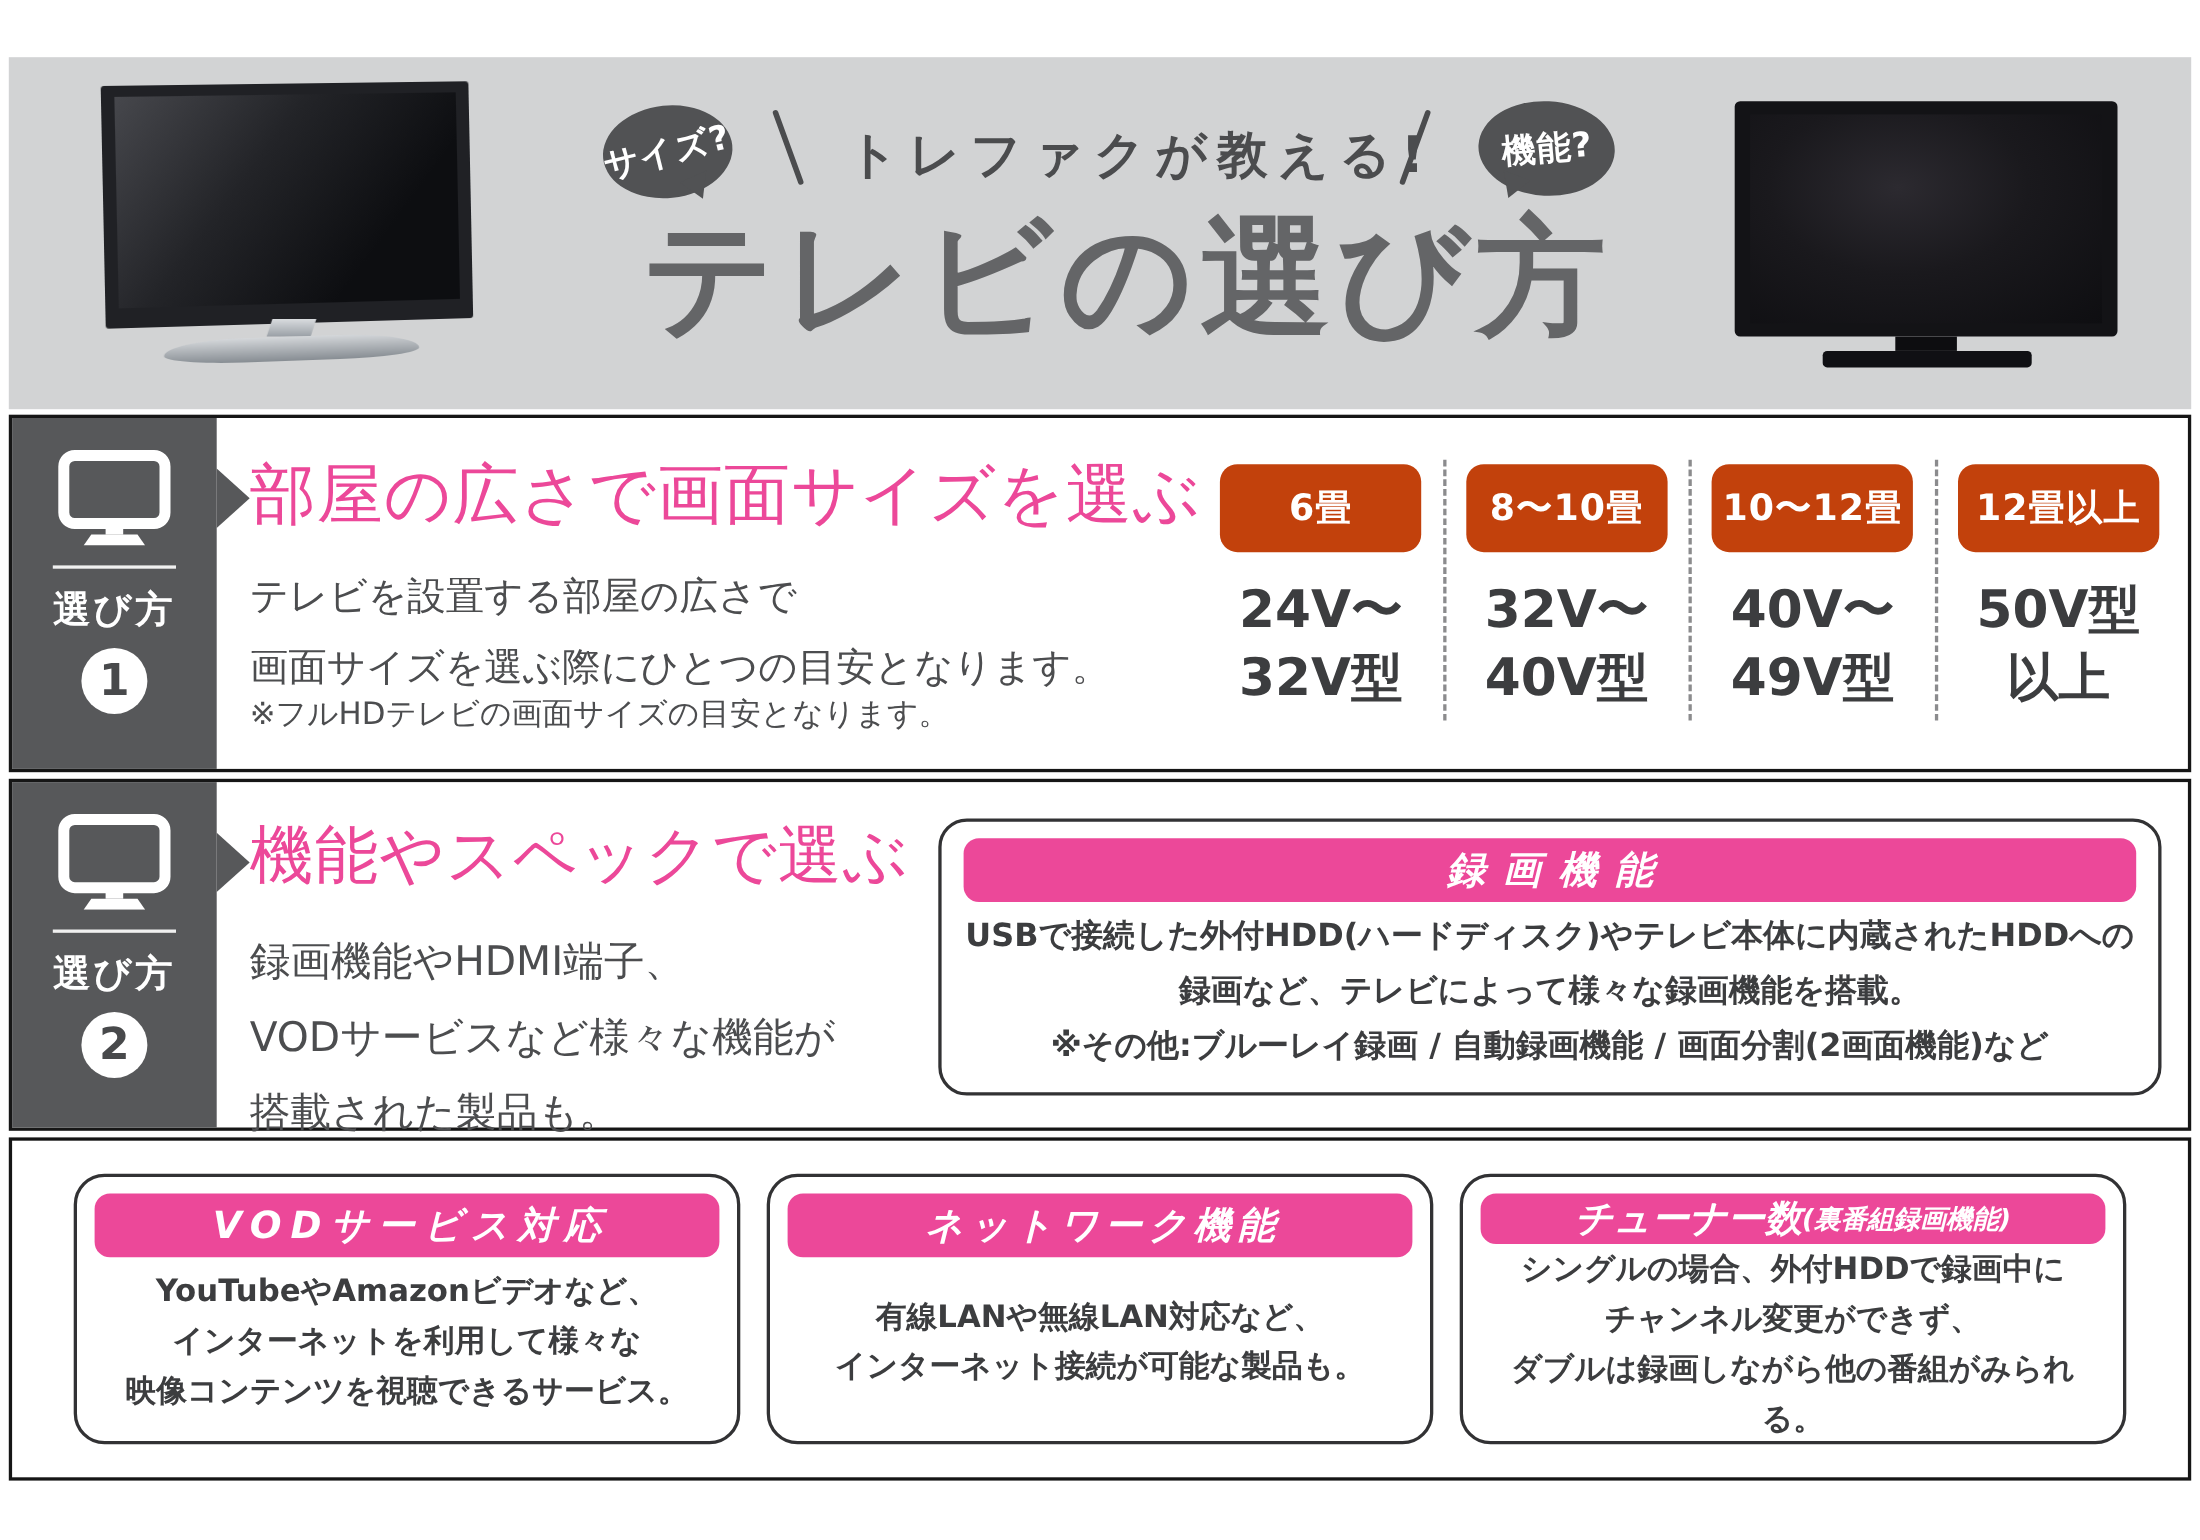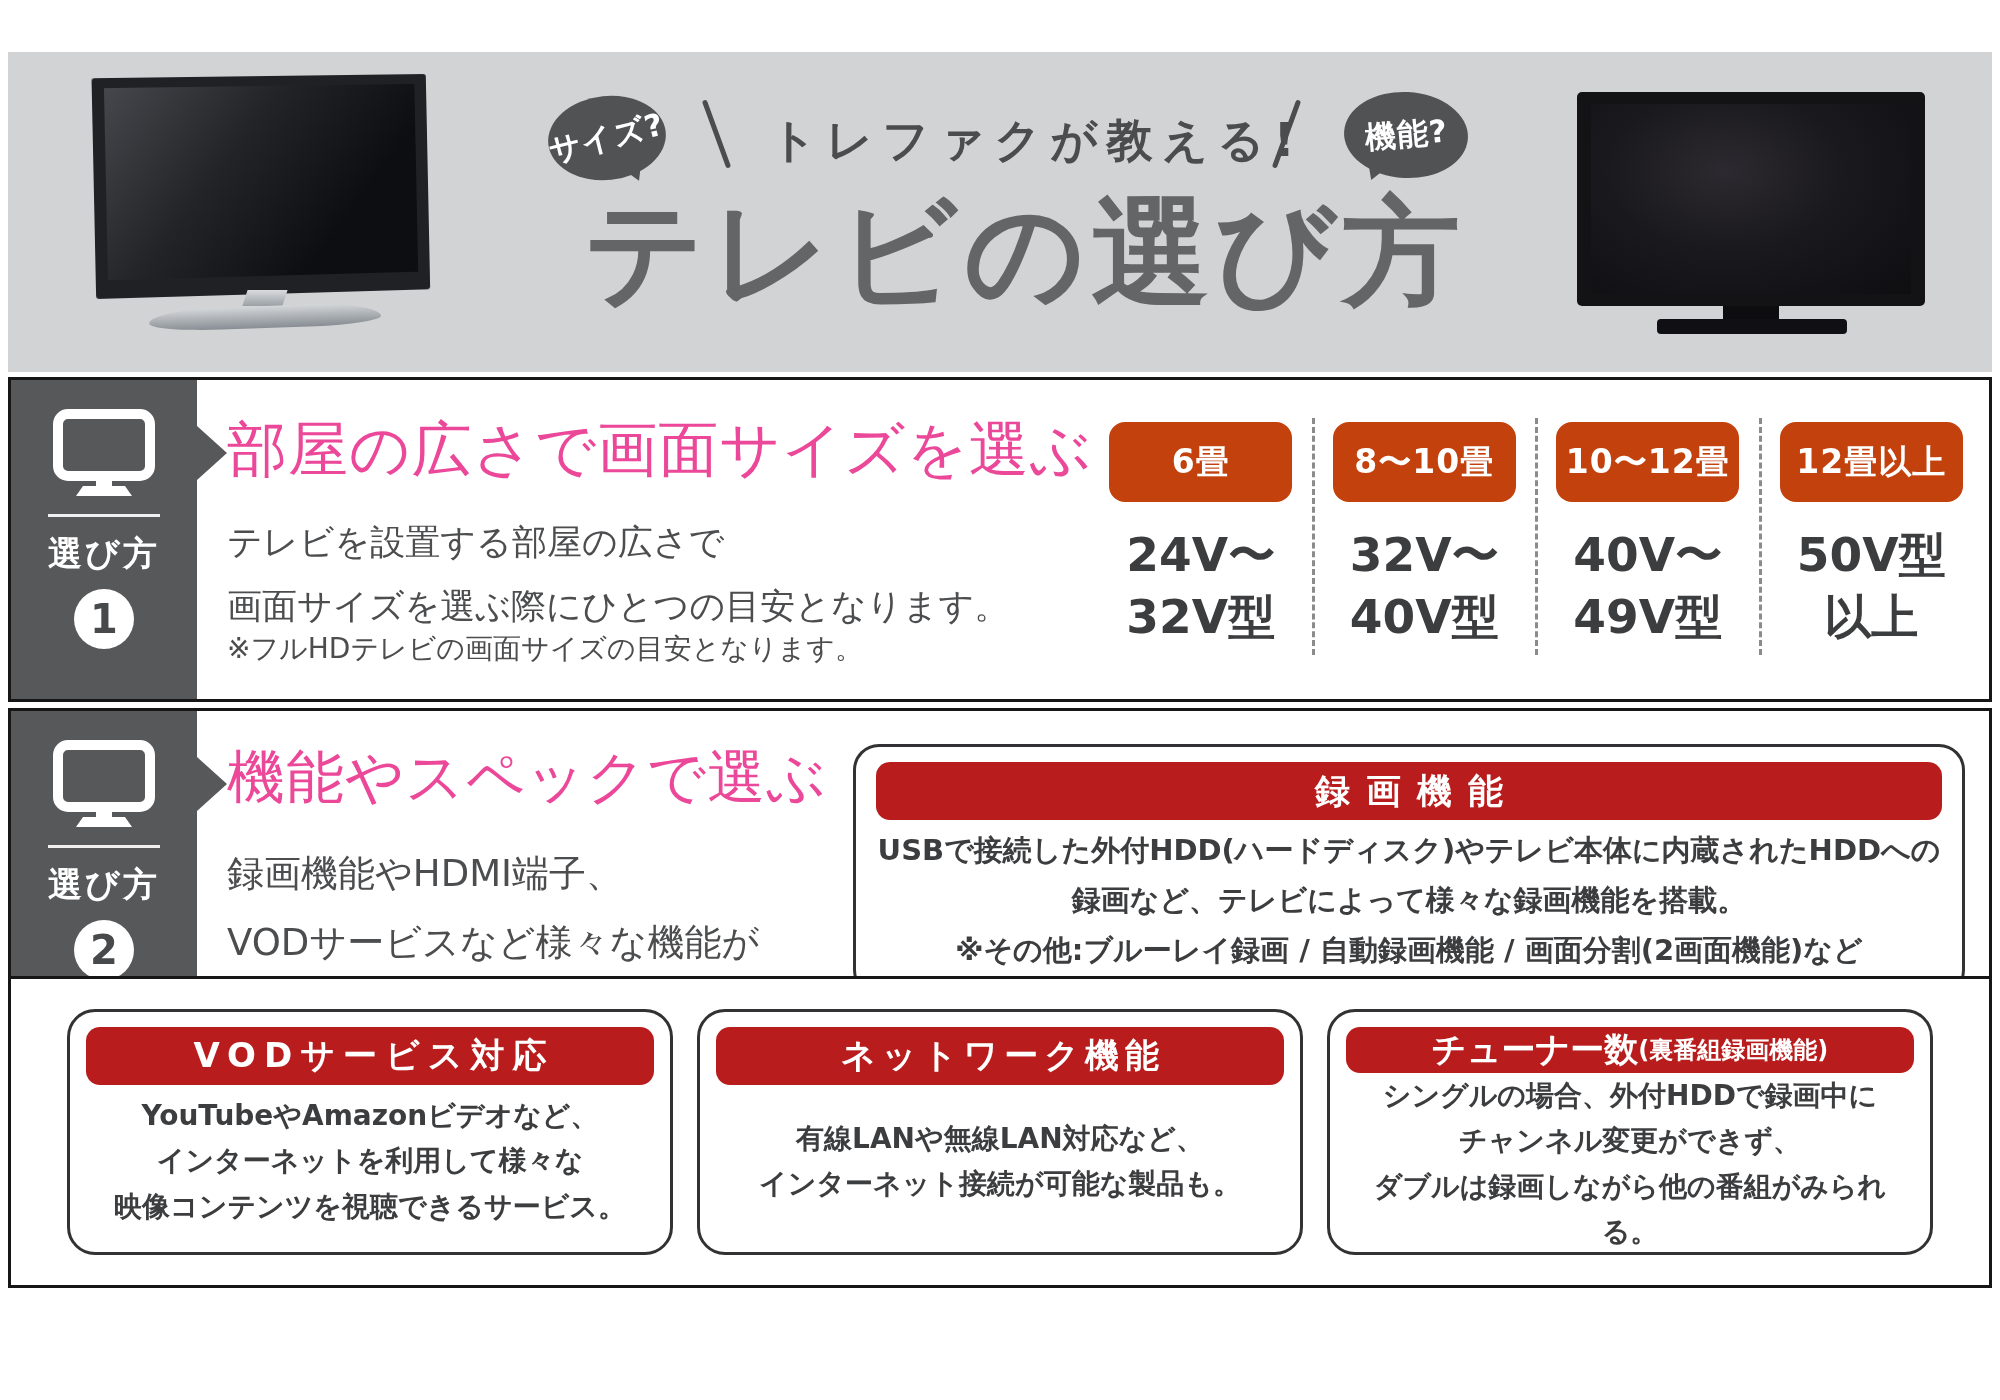--- a/index.html
+++ b/index.html
@@ -41,21 +41,21 @@
   .slash-r { left:1276px; top:46px; transform:rotate(20deg); }
 
   .tagline { position:absolute; left:762px; top:58px; font-size:46px; font-weight:700; color:#4b4c4e; letter-spacing:9px; white-space:nowrap; }
   .title { position:absolute; left:537px; top:122px; width:960px; text-align:center;
            font-size:118px; font-weight:700; color:#646567; letter-spacing:6px; white-space:nowrap; }
 
   
   .panel { position:absolute; left:8px; width:1984px; background:#ffffff; border:3px solid #161616; }
   .s1 { top:377px; height:325px; }
   .s2 { top:708px; height:320px; }
-  .s3 { top:976px; height:312px; display:flex; gap:24px; padding:30px 56px; }
+  .s3 { top:1034px; height:312px; display:flex; gap:24px; padding:30px 56px; }
 
   
   .side { position:absolute; left:0; top:0; bottom:0; width:186px; background:#57585a; }
   .side-arrow { position:absolute; left:186px; top:46px; width:0; height:0;
                 border-top:27px solid transparent; border-bottom:27px solid transparent; border-left:30px solid #57585a; }
   .mon-icon { display:block; margin:28px auto 0; }
   .side-line { width:112px; height:3px; background:#f0f0f0; margin:18px auto 14px; }
   .side-label { color:#ffffff; font-size:34px; font-weight:700; text-align:center; letter-spacing:3px; }
   .side-num { width:60px; height:60px; background:#ffffff; border-radius:50%; margin:12px auto 0;
               display:flex; align-items:center; justify-content:center; font-size:40px; font-weight:700; color:#48494b; }
@@ -77,22 +77,22 @@
   .size-val { margin-top:22px; font-size:47px; font-weight:700; color:#3c3d3f; line-height:1.32; }
 
   
   .s2-content { position:absolute; left:216px; top:28px; width:620px; }
   .s2 .sec-heading { font-size:58px; }
   .s2 .body-line { font-size:37px; font-weight:500; color:#4c4d4f; margin-top:19px; }
   .s2 .bl1 { margin-top:32px; }
 
   .rec-box { position:absolute; left:842px; top:33px; width:1112px; height:252px;
              border:3px solid #323234; border-radius:26px; background:#ffffff; }
-  .pill { background:#b91c1c; border-radius:14px; color:#ffffff; display:flex; align-items:center; justify-content:center;
-          font-weight:700; }
+  .pill { background:#ec4899; border-radius:14px; color:#ffffff; display:flex; align-items:center; justify-content:center;
+          font-weight:700;font-style:italic; }
   .rec-head { margin:15px 20px 0; height:58px; font-size:35px; letter-spacing:16px; padding-left:16px; }
   .rec-body { margin-top:6px; text-align:center; font-size:29px; font-weight:700; color:#3c3d3f; line-height:1.72; }
 
   
   .feature { flex:1; border:3px solid #323234; border-radius:28px; background:#ffffff;
              padding:15px 16px; display:flex; flex-direction:column; }
   .feat-head { height:58px; font-size:34px; }
   .f1 .feat-head { letter-spacing:8px; padding-left:8px; }
   .f2 .feat-head { letter-spacing:6px; padding-left:6px; }
   .feat-head .suffix { font-size:24px; font-weight:700; }

